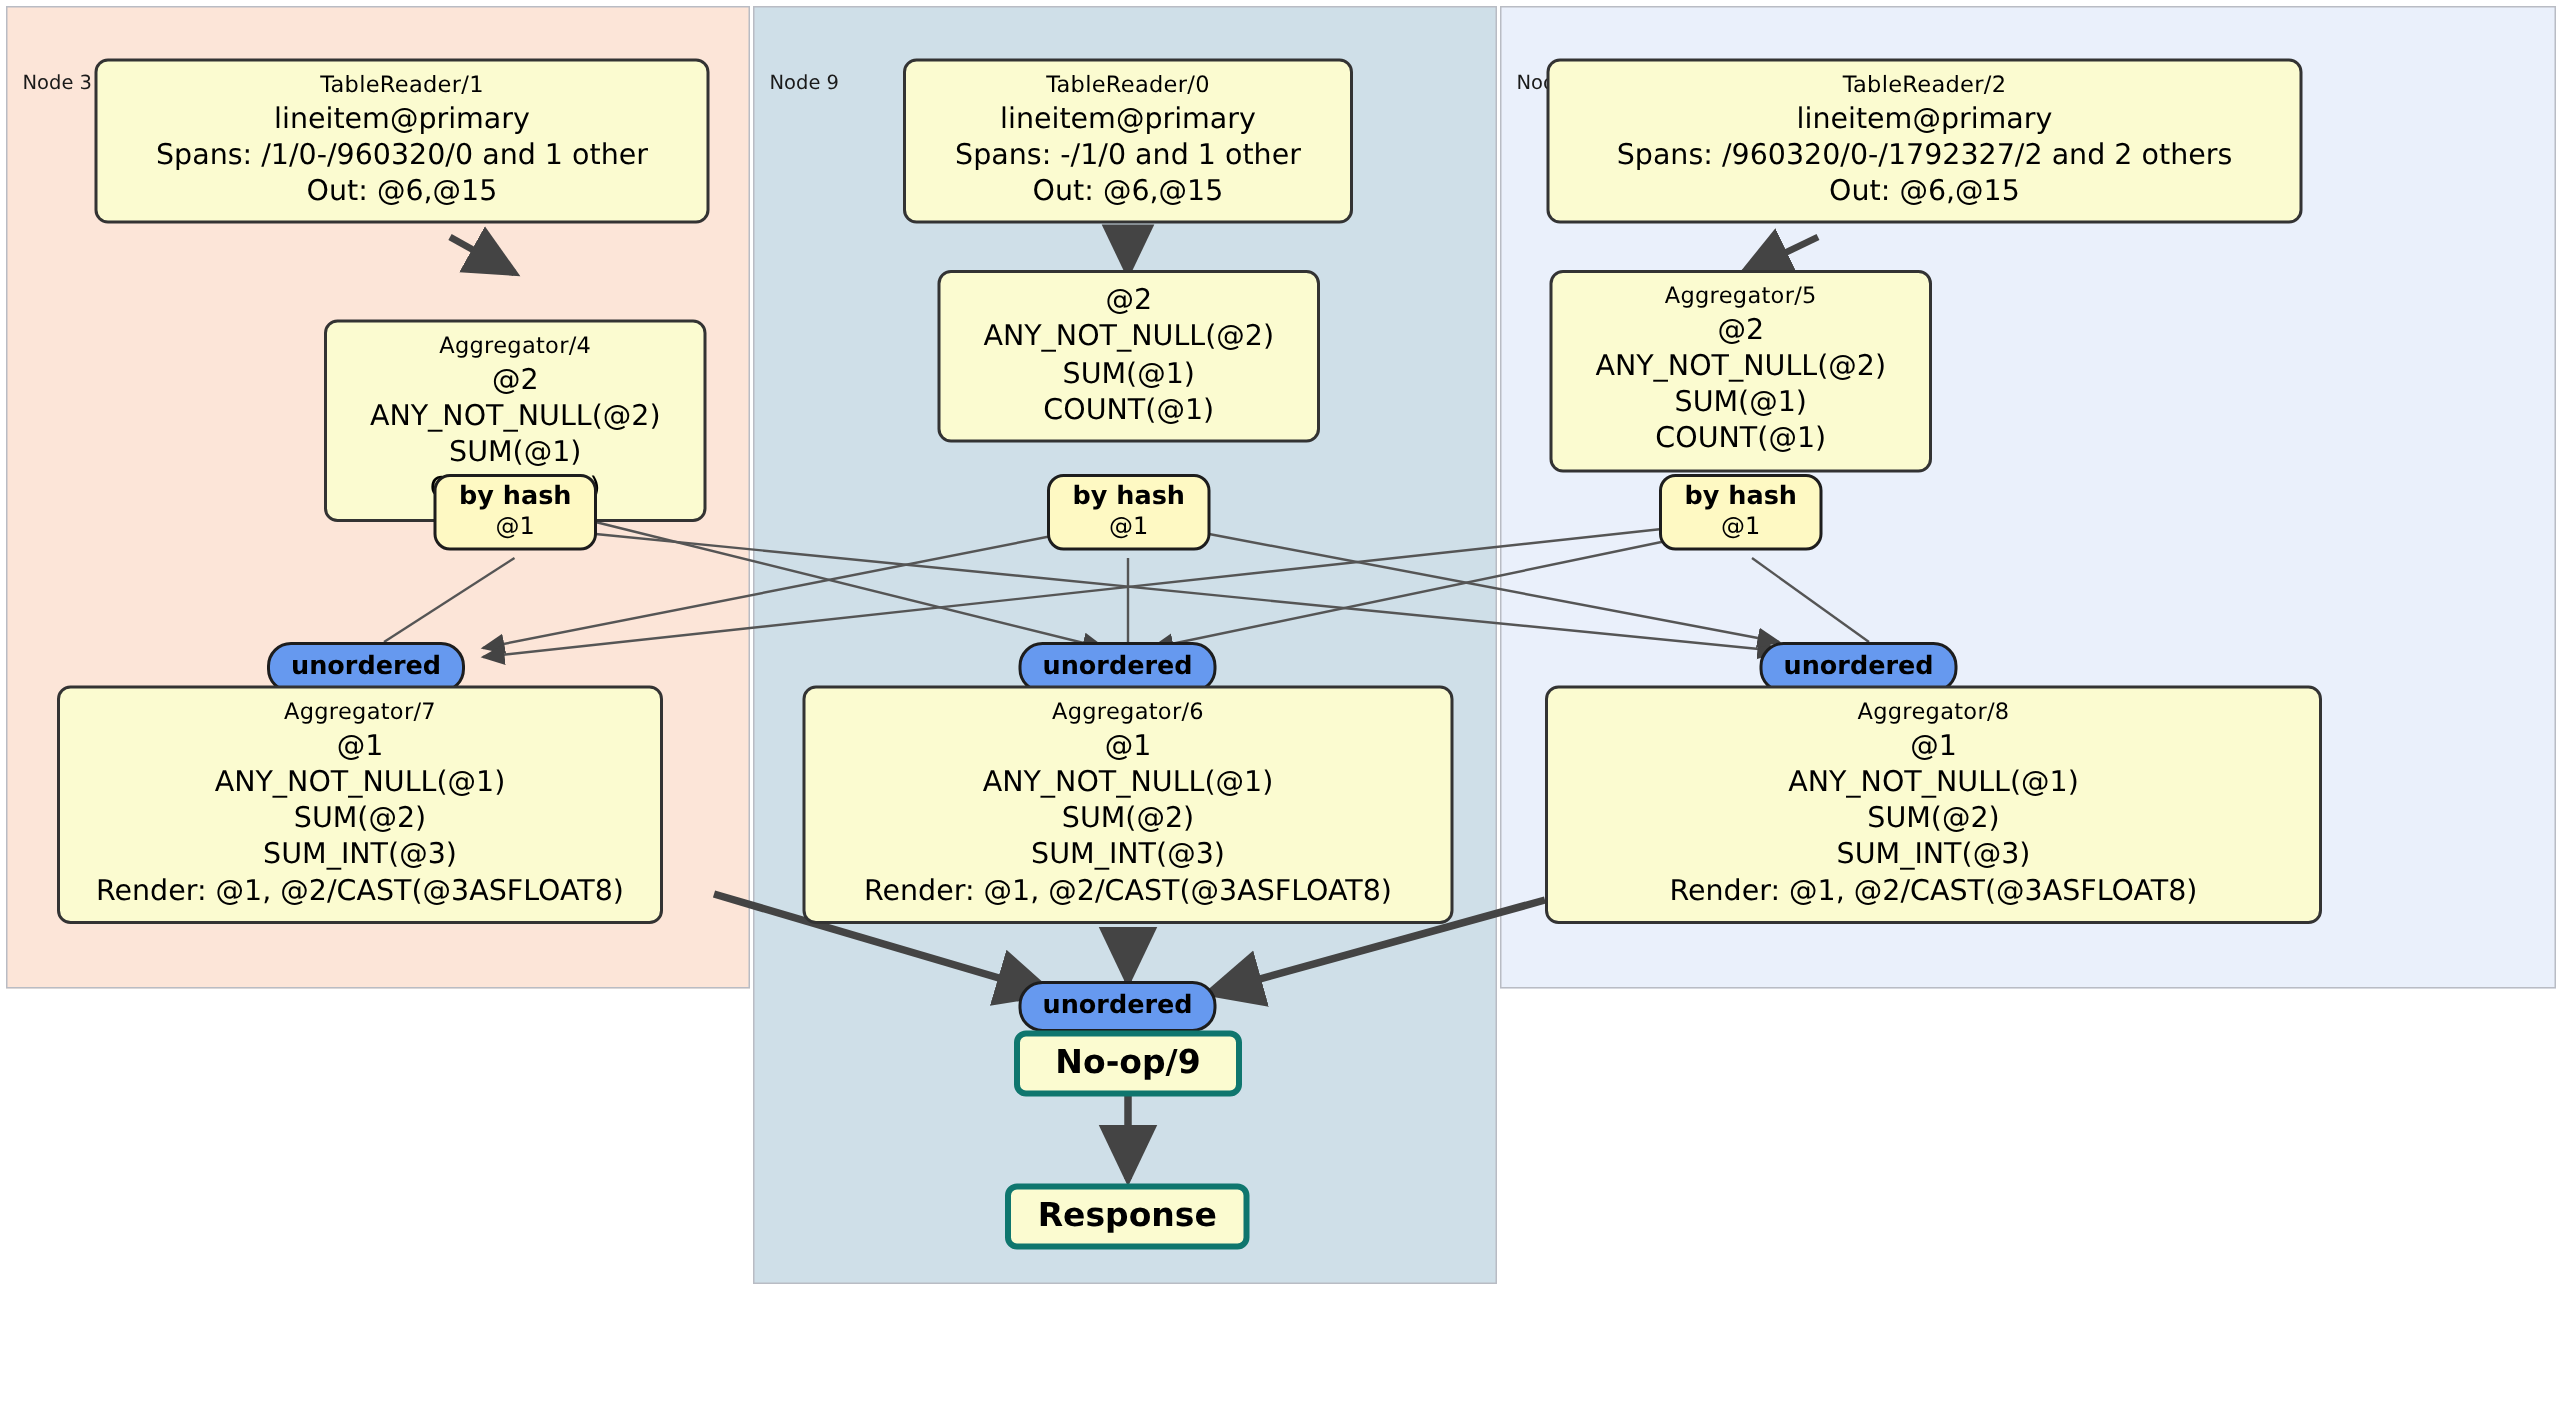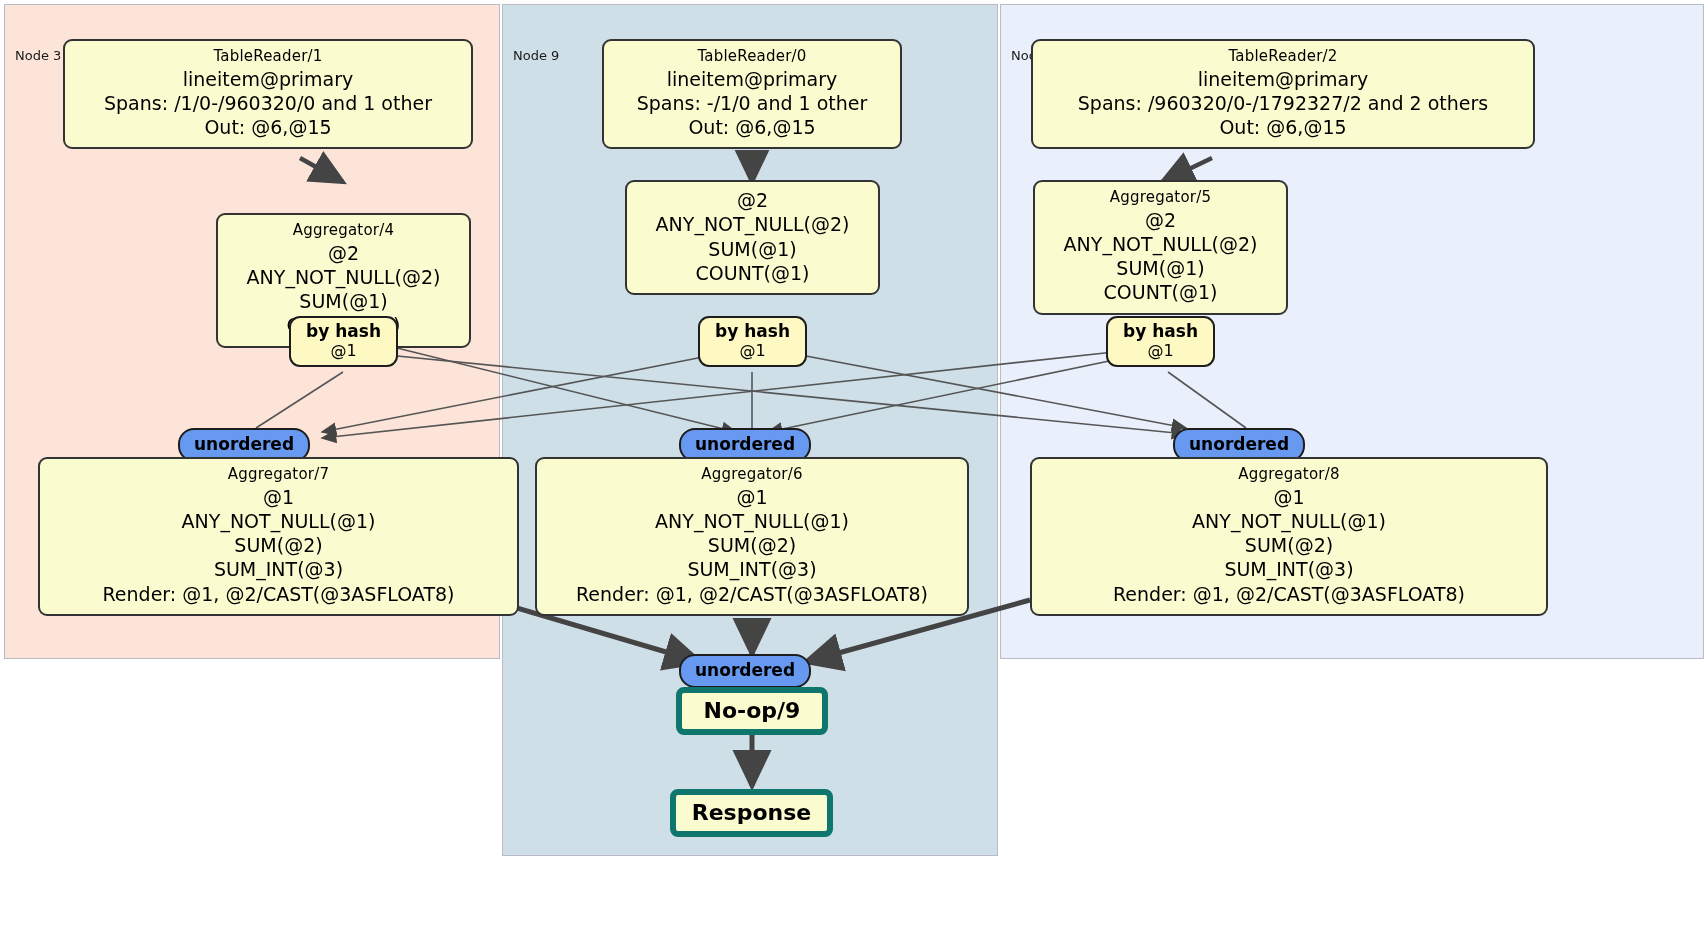--- a/index.html
+++ b/index.html
@@ -105,21 +105,21 @@
     font-weight: bold;
     font-size: 17px;
     padding: 4px 14px 5px 14px;
     line-height: 1.25;
     white-space: nowrap;
   }
   .small-box {
     position: absolute;
     box-sizing: border-box;
     background: #fbfbd0;
-    border: 6px solid #0f766e;
+    border: 4px solid #0f766e;
     border-radius: 8px;
     text-align: center;
     font-weight: bold;
     font-size: 22px;
     color: #000000;
     padding: 5px 14px 6px 14px;
     white-space: nowrap;
     font-family: "DejaVu Sans", sans-serif;
   }
 </style>
@@ -231,21 +231,21 @@
   <div class="badge badge-unordered" style="left:178px; top:428px;">
     <span>unordered</span>
   </div>
   <div class="badge badge-unordered" style="left:679px; top:428px;">
     <span>unordered</span>
   </div>
   <div class="badge badge-unordered" style="left:1173px; top:428px;">
     <span>unordered</span>
   </div>
 
-  <div class="proc-box" style="left:38px; top:457px; width:481px;">
+  <div class="proc-box" style="left:38px; top:457px; width:404px;">
     <span class="proc-title">Aggregator/7</span>
     <span class="proc-line">@1</span>
     <span class="proc-line">ANY_NOT_NULL(@1)</span>
     <span class="proc-line">SUM(@2)</span>
     <span class="proc-line">SUM_INT(@3)</span>
     <span class="proc-line">Render: @1, @2/CAST(@3ASFLOAT8)</span>
   </div>
 
   <div class="proc-box" style="left:535px; top:457px; width:434px;">
     <span class="proc-title">Aggregator/6</span>

